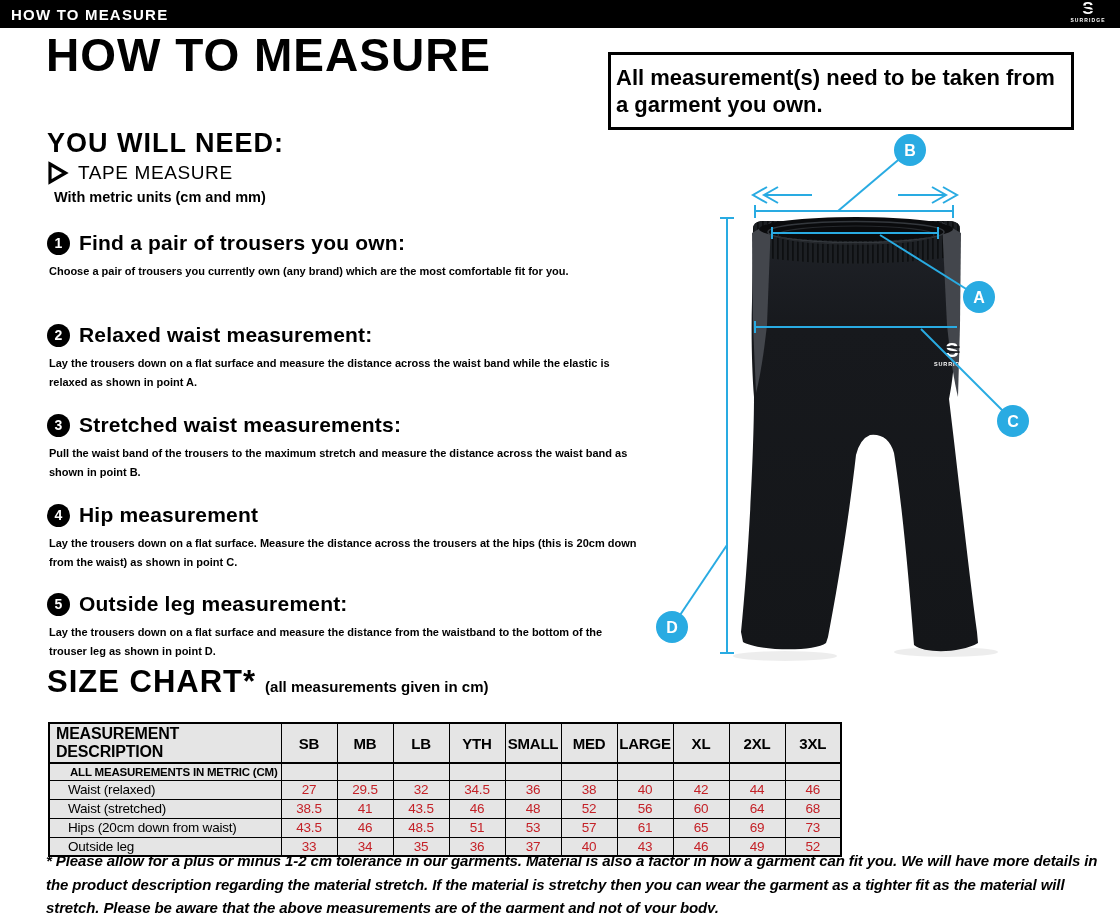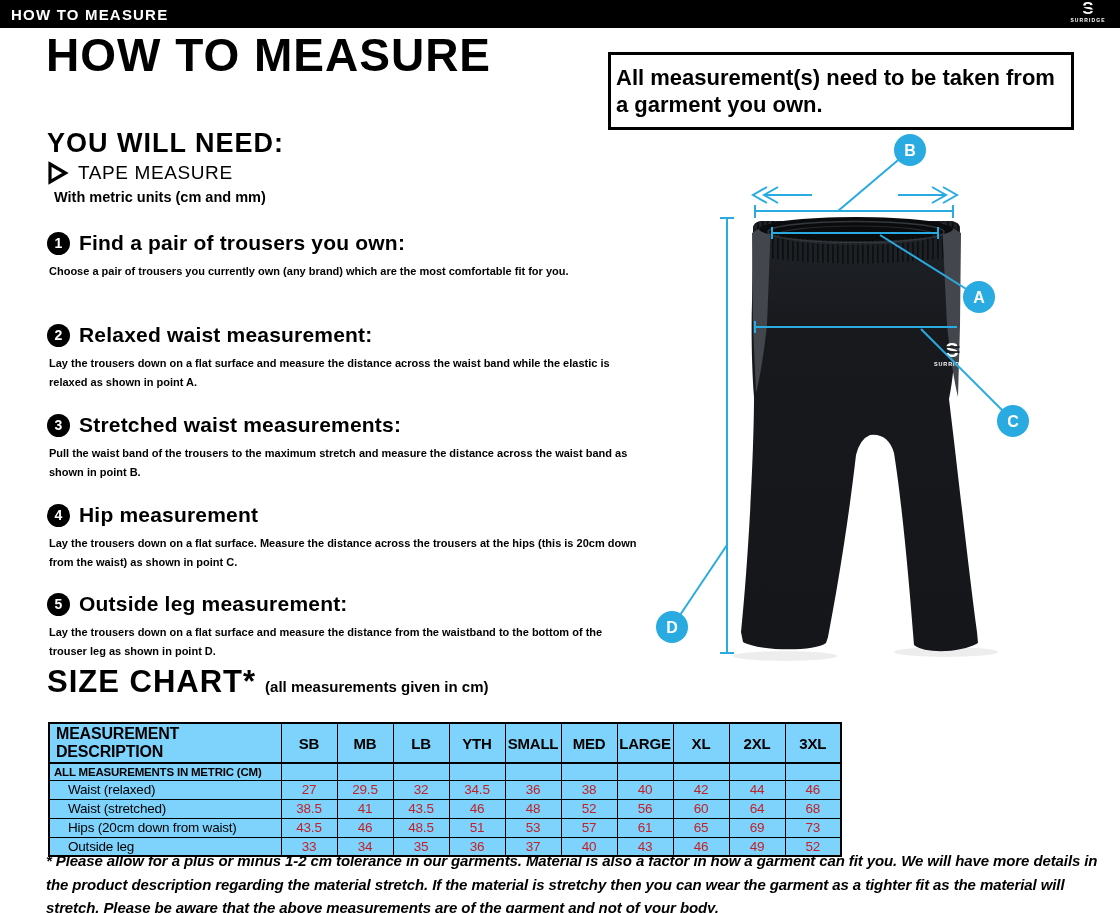--- a/index.html
+++ b/index.html
@@ -34,28 +34,28 @@
   .step-title{font-size:21px;font-weight:bold;letter-spacing:0.2px;}
   .step-body{margin:7px 0 0 2px;font-size:11px;font-weight:bold;line-height:19px;width:590px;}
 
   
   .sc-head{position:absolute;left:47px;top:664px;display:flex;align-items:baseline;gap:9px;}
   .sc-title{font-size:31px;font-weight:bold;letter-spacing:1px;}
   .sc-sub{font-size:15px;font-weight:bold;}
 
   
   .size-table{position:absolute;left:48px;top:722px;border-collapse:collapse;table-layout:fixed;
-              width:792px;background:#7dd3fc;}
+              width:792px;background:#e5e5e5;}
   .size-table th,.size-table td{border:1px solid #000;letter-spacing:-0.2px;box-sizing:border-box;}
   .size-table{border:2px solid #000;}
   .size-table th{font-size:15px;font-weight:bold;height:29px;text-align:center;}
   .size-table th.desc{text-align:left;padding-left:6px;width:232px;font-size:16px;}
   .size-table col.sz{width:56px;}
   .size-table tr.head th{border-bottom:2px solid #000;}
-  .size-table td.metric{font-size:11.5px;font-weight:bold;text-align:left;padding-left:4px;height:17px;
+  .size-table td.metric{font-size:11.5px;font-weight:bold;text-align:left;padding-left:20px;height:17px;
                         border-bottom:1.5px solid #000;}
   .size-table tr.metric-row td{border-bottom:1.5px solid #000;height:17px;}
   .size-table td.rowlabel{font-size:13.5px;text-align:left;padding-left:18px;height:19px;}
   .size-table td.val{font-size:13.5px;text-align:center;color:#C42127;height:19px;}
 
   
   .footer-note{position:absolute;left:46px;top:849px;width:1058px;font-size:15px;font-weight:bold;
                font-style:italic;line-height:23.5px;letter-spacing:-0.1px;}
 
   

